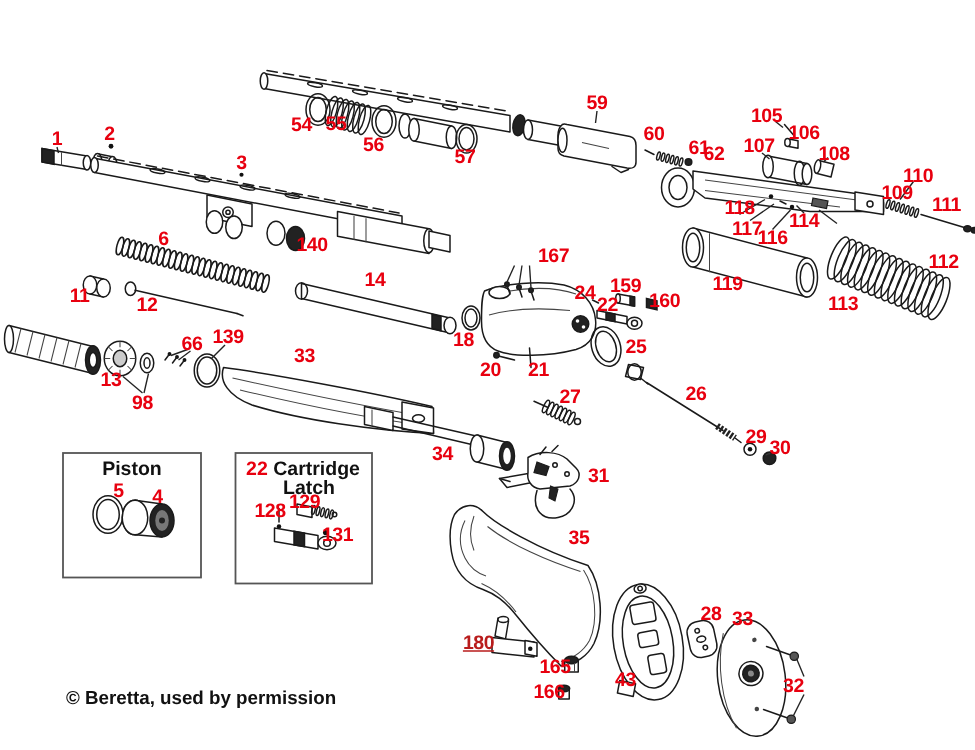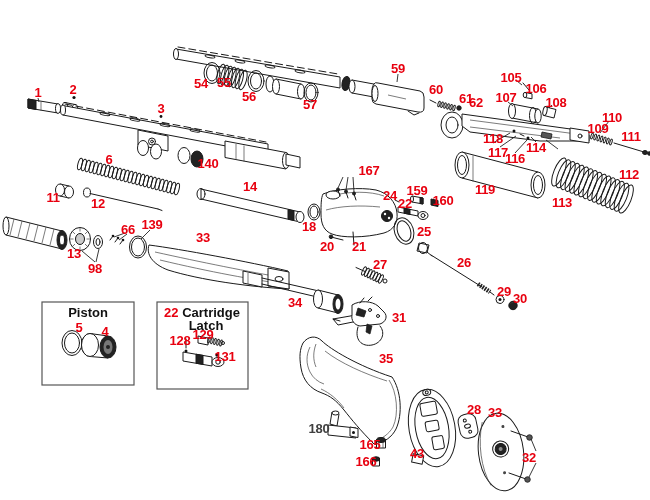--- a/index.html
+++ b/index.html
@@ -2,21 +2,21 @@
 <html><head>
 <meta charset="utf-8">
 <style>
   html,body { margin:0; padding:0; background:#fff; }
   .stage { position:relative; width:650px; height:500px; background:#ffffff;
            font-family:"Liberation Sans", sans-serif; overflow:hidden; }
   .stage svg { position:absolute; left:0; top:0; }
   .label-layer { position:absolute; left:0; top:0; width:650px; height:500px; pointer-events:none; }
   .plabel { position:absolute; transform:translate(-50%,-50%); color:#e8000f;
             font-weight:700; font-size:13px; letter-spacing:-0.3px; white-space:nowrap; line-height:1; }
-  .plabel.black { color:#404040; }
+  .plabel.black { color:#b91c1c;text-decoration:underline; }
   .inset-title { position:absolute; transform:translate(-50%,-50%); color:#111;
                  font-weight:700; font-size:13px; white-space:nowrap; line-height:1; }
   .inset-title .red { color:#e8000f; }
   .copyright { position:absolute; left:44px; top:458px; color:#111;
                font-weight:700; font-size:12.5px; }
   
   .ln   { stroke:#1a1a1a; fill:none; stroke-width:1; stroke-linecap:round; stroke-linejoin:round; }
   .wh   { stroke:#1a1a1a; fill:#ffffff; stroke-width:1; stroke-linejoin:round; }
   .dk   { stroke:#1a1a1a; fill:#222222; stroke-width:1; }
   .gy   { stroke:#1a1a1a; fill:#cccccc; stroke-width:1; }
@@ -582,14 +582,15 @@
       <span class="plabel" style="left: 225px; top: 356px;">131</span>
     </div>
 
 <div class="inset-title" style="left:88px;top:312px">Piston</div>
 <div class="inset-title" style="left:202px;top:312px">
   <span class="red">22</span>
   <span>Cartridge</span>
 </div>
 <div class="inset-title" style="left:206px;top:325px">Latch</div>
 
+<div class="copyright">© Beretta, used by permission</div>
 
 </div>
 
 </body></html>

